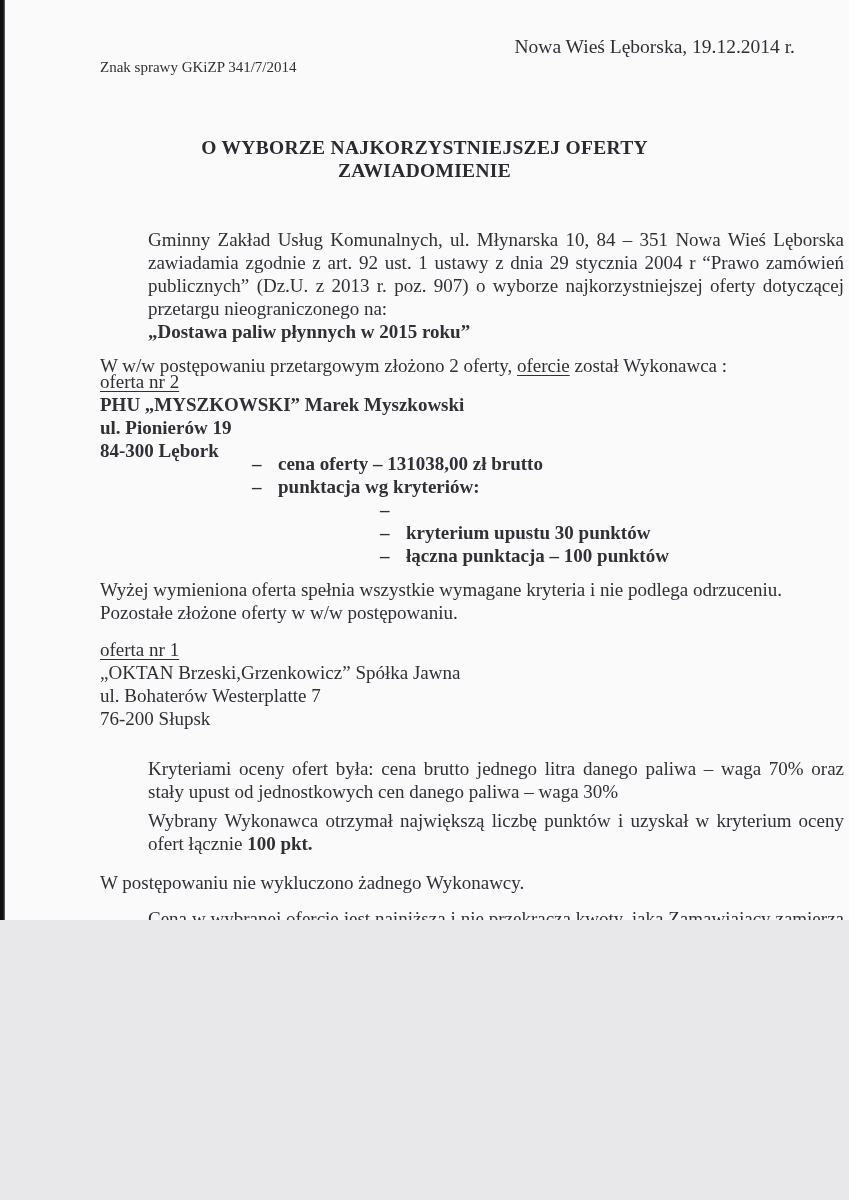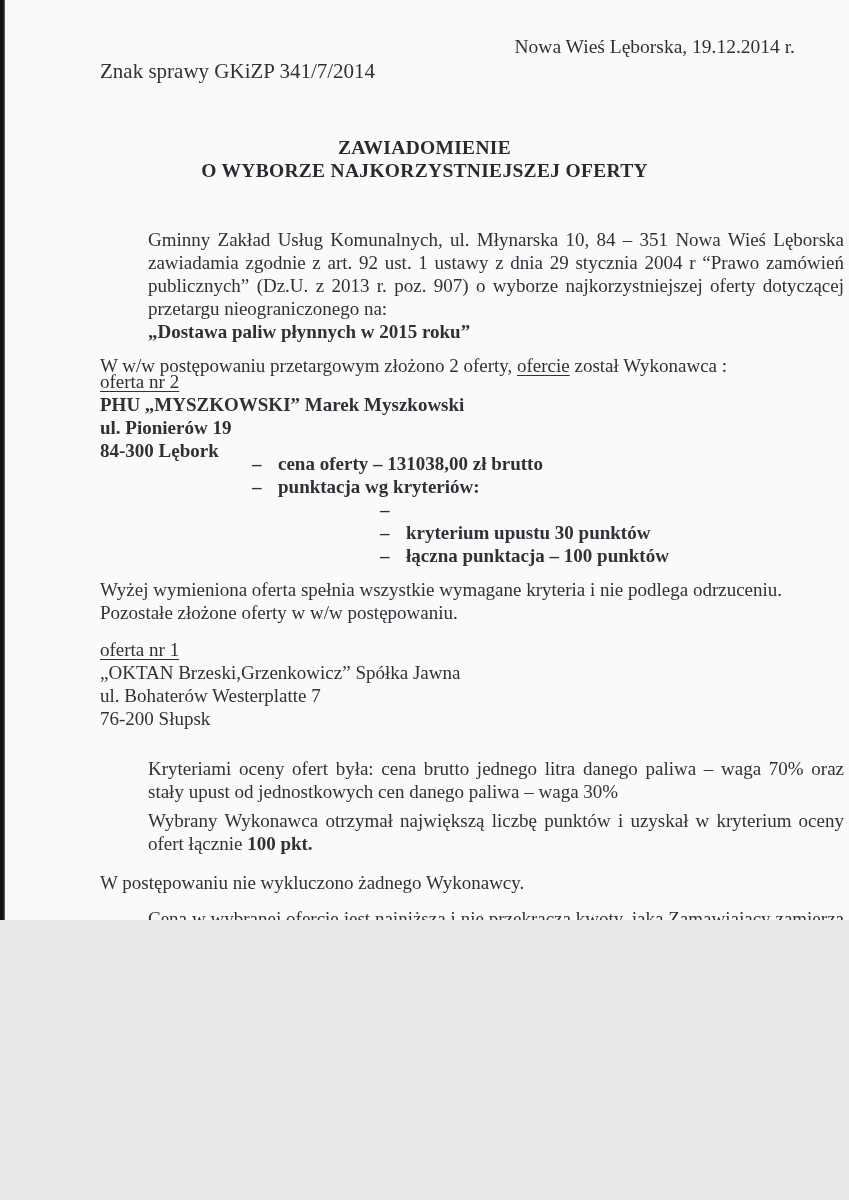--- a/index.html
+++ b/index.html
@@ -18,21 +18,21 @@
     background:linear-gradient(to right,#8f8f95,#b9b9bf 40%,#8a8a90 70%,#b5b5bb);}
   .edge-bottom-area{position:absolute;left:5px;top:1191px;width:844px;height:9px;background:#f3f3f5;}
 
   .abs{position:absolute;}
   .body-text{font-size:19px;line-height:23px;}
   .justify{text-align:justify;margin-left:48px;}
   .bold{font-weight:bold;}
   .u{text-decoration:underline;text-underline-offset:3px;}
 
   .date-line{right:54px;top:36px;font-size:19.5px;}
-  .case-number{left:100px;top:59px;font-size:21px;}
+  .case-number{left:100px;top:59px;font-size:15px;}
 
   .doc-title{left:0;top:136px;width:100%;text-align:center;
     font-size:19.5px;font-weight:bold;line-height:23px;letter-spacing:.3px;color:#2a2a31;}
 
   .intro{left:100px;top:209px;width:696px;}
   .intro .intro-bold{display:block;font-weight:bold;}
 
   .selection-line{left:100px;top:335px;width:720px;}
 
   .offer-block{display:flex;flex-direction:column;}
@@ -70,22 +70,22 @@
 <div class="scan">
 
   <div class="edge-left"></div>
   <div class="edge-bottom-line"></div>
   <div class="edge-bottom-area"></div>
 
   <div class="abs date-line">Nowa Wieś Lęborska, 19.12.2014 r.</div>
   <div class="abs case-number">Znak sprawy GKiZP 341/7/2014</div>
 
   <div class="abs doc-title">
+    <div>O WYBORZE NAJKORZYSTNIEJSZEJ OFERTY</div>
     <div>ZAWIADOMIENIE</div>
-    <div>O WYBORZE NAJKORZYSTNIEJSZEJ OFERTY</div>
   </div>
 
   <p class="abs body-text justify intro"><span>Gminny Zakład Usług Komunalnych, ul. Młynarska 10, 84 – 351 Nowa Wieś Lęborska zawiadamia zgodnie z art. 92 ust. 1 ustawy z dnia 29 stycznia 2004 r “Prawo zamówień publicznych” (Dz.U. z 2013 r. poz. 907) o wyborze najkorzystniejszej oferty dotyczącej przetargu nieograniczonego na:</span><span class="intro-bold">„Dostawa paliw płynnych w 2015 roku”</span></p>
 
   <p class="abs body-text selection-line"><span>W w/w postępowaniu przetargowym złożono 2 oferty, </span><span class="u">ofercie</span><span> został Wykonawca :</span></p>
 
   <div class="abs body-text offer-block offer2-block">
     <div class="offer-label u">oferta nr 2</div>
     <div class="offer-company bold">
       <div>PHU „MYSZKOWSKI” Marek Myszkowski</div>

